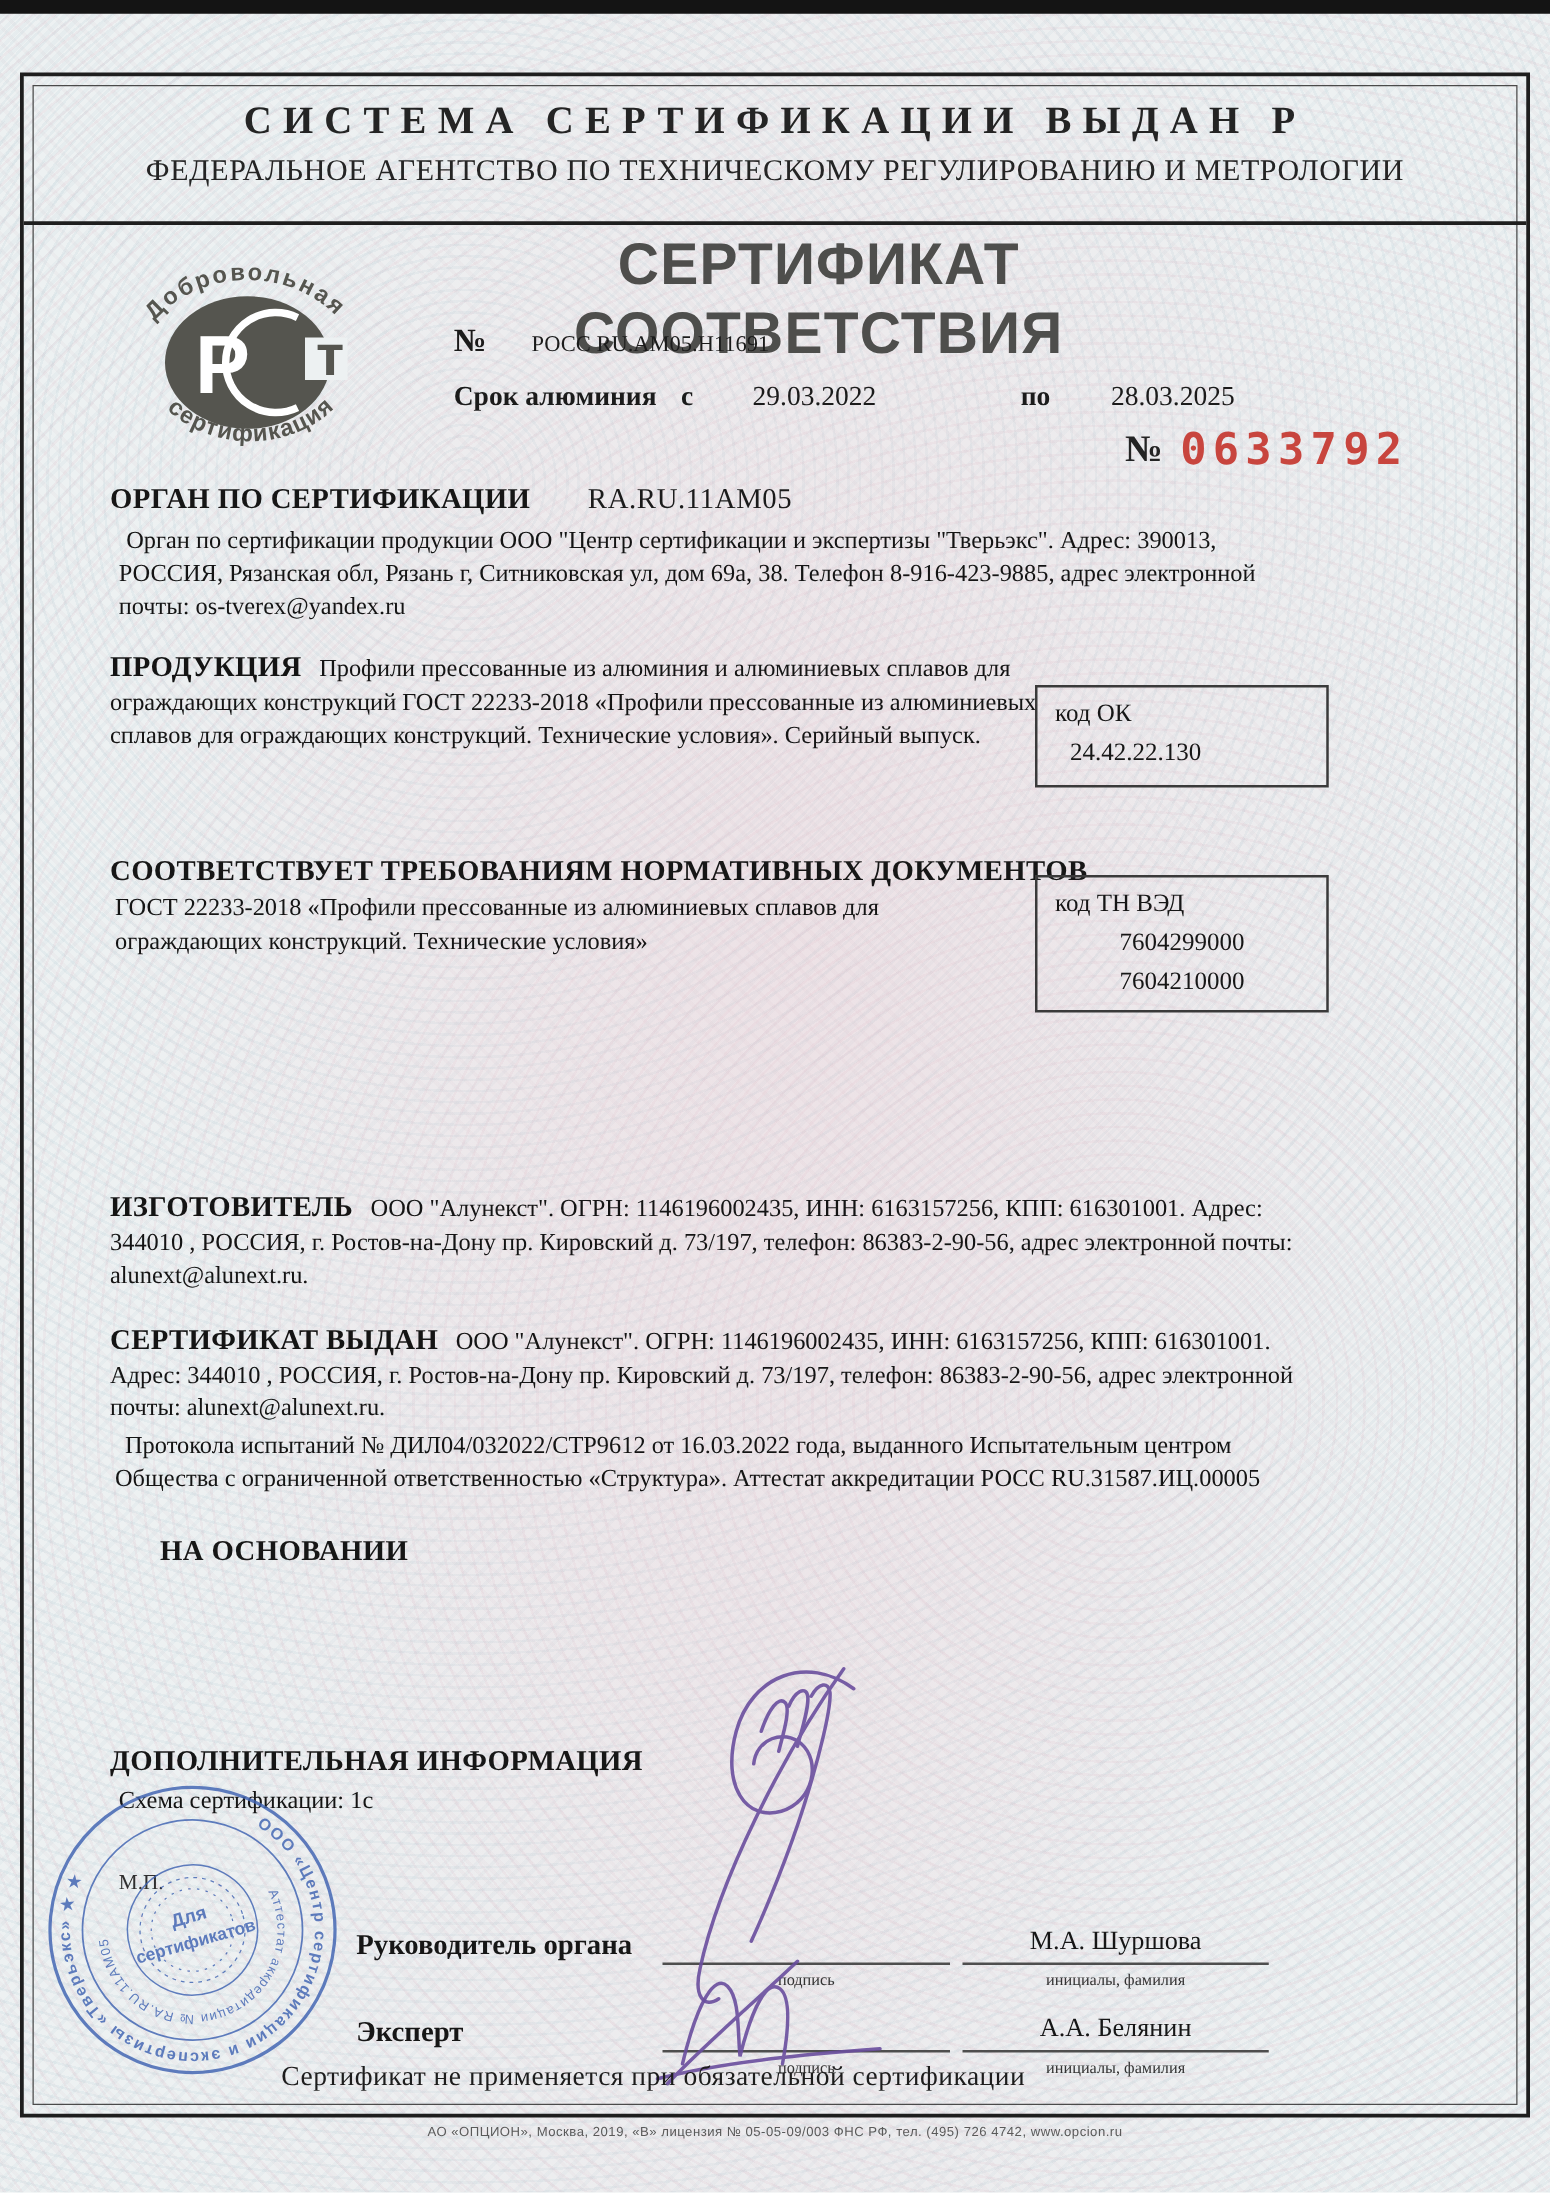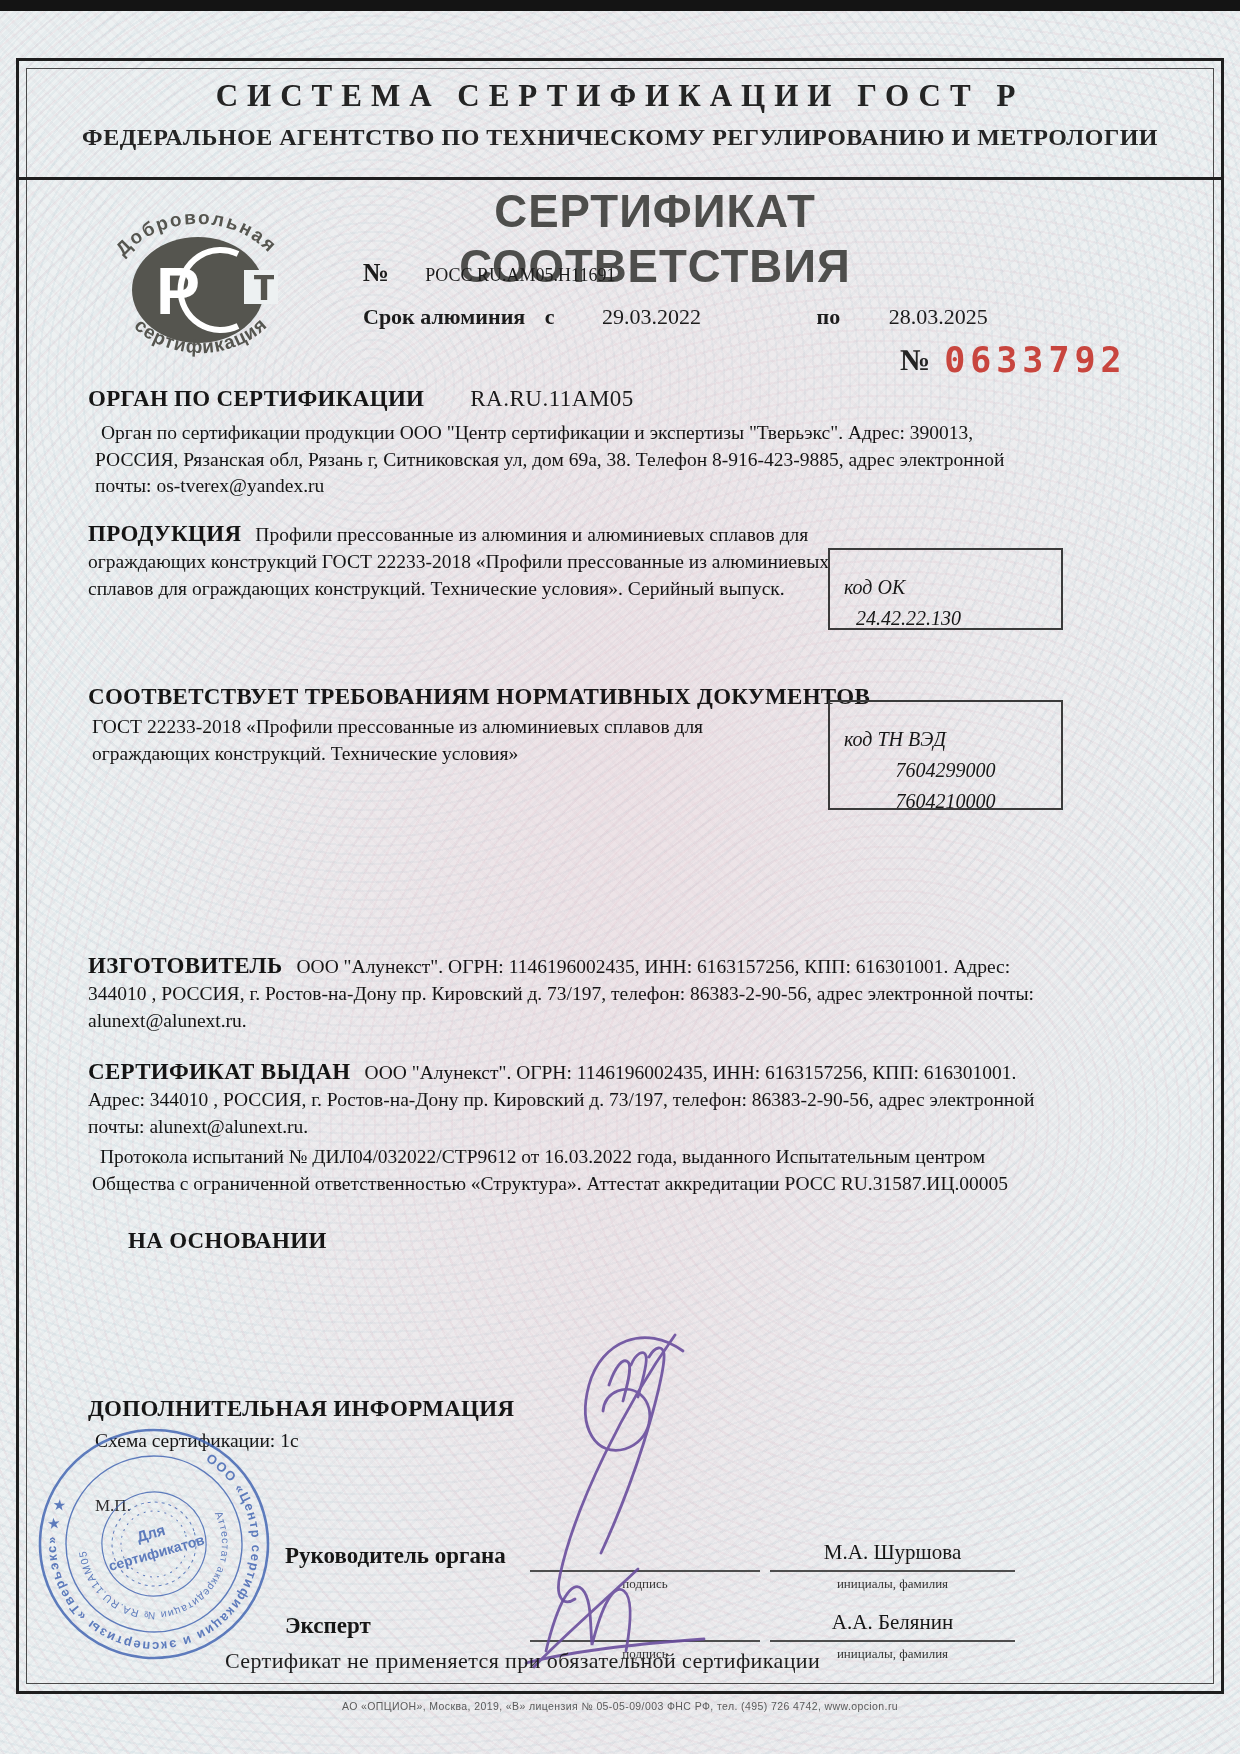--- a/index.html
+++ b/index.html
@@ -13,56 +13,56 @@
       repeating-radial-gradient(circle at 72% 64%, rgba(214,168,184,.12) 0 2px, rgba(0,0,0,0) 2px 11px),
       repeating-linear-gradient(45deg, rgba(190,150,165,.06) 0 3px, rgba(0,0,0,0) 3px 9px),
       repeating-linear-gradient(-45deg, rgba(150,182,196,.08) 0 3px, rgba(0,0,0,0) 3px 9px);
   }
   .abs{position:absolute;}
   .scan-edge{left:0;top:0;width:1240px;height:11px;background:#141414;}
   .frame-outer{left:16px;top:58px;right:16px;bottom:60px;border:3px solid #1e1e1e;}
   .frame-inner{left:26px;top:68px;right:26px;bottom:70px;border:1px solid #4a4a4a;}
   .header-sep{left:19px;top:177px;right:19px;height:3px;background:#1e1e1e;}
   .hdr1{left:0;top:78px;width:1240px;text-align:center;font-weight:bold;font-size:31px;letter-spacing:9px;color:#242424;}
-  .hdr2{left:0;top:124px;width:1240px;text-align:center;font-weight:bold;font-size:24px;letter-spacing:.5px;color:#242424;}
+  .hdr2{left:0;top:124px;width:1240px;text-align:center;font-weight:normal;font-size:24px;letter-spacing:.5px;color:#242424;}
   .title{left:290px;top:183px;width:730px;text-align:center;font-family:"Liberation Sans",sans-serif;
     font-weight:700;font-size:47px;letter-spacing:1px;color:#4e4e4c;transform:scaleX(.97);}
   .no-row{left:363px;top:258px;font-size:24px;}
   .no-sign{font-size:26px;font-weight:bold;}
   .no-val{margin-left:30px;font-size:18px;}
   .term-row{left:363px;top:304px;font-size:22px;}
   .b{font-weight:bold;}
   .blank-no{left:900px;top:340px;font-size:30px;font-weight:bold;color:#242424;}
   .blank-digits{font-family:"DejaVu Sans Mono",monospace;font-weight:bold;font-size:35px;letter-spacing:5px;color:#c8453e;margin-left:14px;vertical-align:-2px;}
   .lbl{font-weight:bold;font-size:23px;color:#161616;letter-spacing:.3px;}
   .lbl-val{font-size:23px;margin-left:42px;letter-spacing:.5px;}
   .body-text{font-size:19.5px;line-height:1.36;color:#141414;}
   .inline-lbl{font-weight:bold;font-size:23px;letter-spacing:.3px;margin-right:14px;margin-top:27px;}
-  .code-box{border:2px solid #3a3a3a;font-size:20px;color:#161616;padding:26px 14px;box-sizing:border-box;font-style:italic;}
+  .code-box{border:2px solid #3a3a3a;font-size:20px;color:#161616;padding:10px 14px;box-sizing:border-box;}
   .code-box .cv{display:block;margin-top:8px;margin-left:12px;font-size:20px;}
   .sig-role{font-weight:bold;font-size:23px;color:#161616;}
   .rule{height:2px;background:#4e4e4e;}
   .caption{font-size:13px;color:#333;}
   .sig-name{font-size:21px;color:#161616;}
   .bottom-note{left:225px;top:1648px;width:800px;font-size:22px;letter-spacing:.4px;color:#1d1d1d;}
   .imprint{left:0;top:1700px;width:1240px;text-align:center;font-family:"Liberation Sans",sans-serif;
     font-size:10.5px;color:#5a5a5a;letter-spacing:.4px;}
   .mp{left:95px;top:1496px;font-size:17px;color:#2f2f2f;}
   svg text{font-family:"Liberation Sans",sans-serif;}
 </style>
 </head>
 <body>
 
 <div class="page">
 
   <div class="abs scan-edge"></div>
   <div class="abs frame-outer"></div>
   <div class="abs frame-inner"></div>
 
-  <div class="abs hdr1">СИСТЕМА СЕРТИФИКАЦИИ ГОСТ Р</div>
+  <div class="abs hdr1">СИСТЕМА СЕРТИФИКАЦИИ ВЫДАН Р</div>
   <div class="abs hdr2">ФЕДЕРАЛЬНОЕ АГЕНТСТВО ПО ТЕХНИЧЕСКОМУ РЕГУЛИРОВАНИЮ И МЕТРОЛОГИИ</div>
   <div class="abs header-sep"></div>
 
   <svg class="abs" style="left:92px;top:178px;" width="214" height="196" viewBox="0 0 214 196">
     <defs>
       <path id="arcTop" d="M 14 128 A 92 80 0 0 1 198 124"></path>
       <path id="arcBot" d="M 20 102 A 88 74 0 0 0 196 100"></path>
     </defs>
     <ellipse cx="106" cy="112" rx="66" ry="53" fill="#55554f"></ellipse>
     <rect x="152" y="92" width="34" height="34" fill="#edf1f2"></rect>

